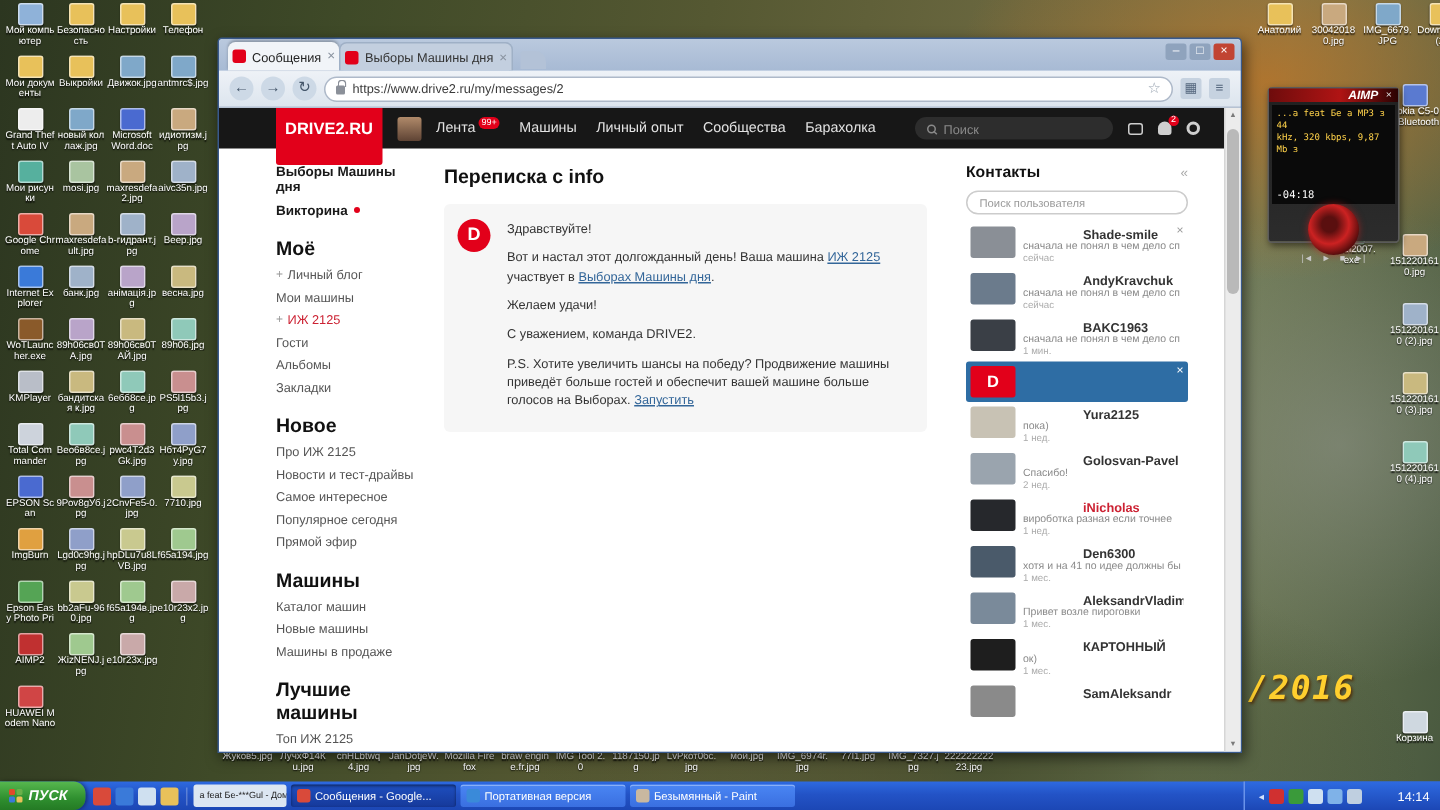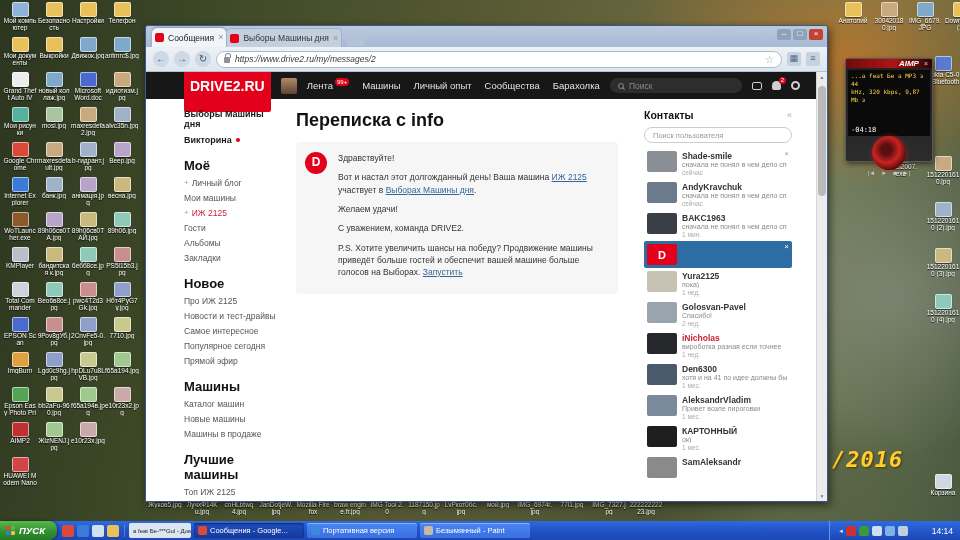--- a/index.html
+++ b/index.html
@@ -35,65 +35,65 @@
   .tab-close{color:#8a93a0;font-size:9px;line-height:9px;}
   .newtab{width:17px;height:12px;background:#b3c2d7;border-radius:2px 7px 0 0;margin-left:5px;margin-bottom:1px;}
   .win-controls{position:absolute;right:4px;top:3px;display:flex;gap:2px;}
   .win-controls span{width:14px;height:11px;font-size:8px;line-height:10px;text-align:center;background:#8fa3bd;color:#fff;border-radius:2px;}
   .win-controls .close{background:#c14433;}
   .toolbar{height:25px;background:linear-gradient(#eef2f7,#dde5ee);display:flex;align-items:center;gap:5px;padding:0 7px;border-bottom:1px solid #b6c2d2;}
   .navbtn{width:16px;height:16px;border-radius:50%;background:#cdd9e6;color:#44566a;font-size:10px;line-height:15px;text-align:center;}
   .omnibox{flex:1;height:17px;background:#fff;border:1px solid #aeb9c9;border-radius:9px;display:flex;align-items:center;padding:0 7px;font-size:8.5px;color:#3a3a3a;gap:5px;}
   .lock{width:6px;height:6px;background:#8b9099;border-radius:1px;position:relative;margin-top:2px;flex-shrink:0;}
   .lock::before{content:'';position:absolute;top:-4px;left:1px;width:4px;height:4px;border:1px solid #8b9099;border-bottom:none;border-radius:3px 3px 0 0;}
-  .url-text{white-space:nowrap;overflow:hidden;font-style:italic;}
+  .url-text{white-space:nowrap;overflow:hidden;}
   .star{margin-left:auto;color:#9aa5b2;font-size:10px;}
   .tb-ico{width:14px;height:14px;border-radius:2px;background:#c6d2e0;color:#55677e;font-size:9px;line-height:13px;text-align:center;}
   .viewport{flex:1;background:#fff;position:relative;overflow:hidden;display:flex;flex-direction:column;}
   .scrollbar{position:absolute;right:0;top:0;bottom:0;width:11px;background:#ececec;border-left:1px solid #d6d6d6;display:flex;flex-direction:column;z-index:3;}
   .scroll-arrow{height:10px;font-size:5px;text-align:center;color:#7a7a7a;line-height:10px;}
   .scroll-track{flex:1;position:relative;}
   .scroll-thumb{position:absolute;top:4px;left:1px;width:8px;height:110px;background:#b9b9b9;border-radius:4px;}
   
   .site-header{height:27px;background:#171717;display:flex;align-items:center;padding:0 16px 0 38px;gap:10px;margin-right:11px;}
-  .logo{background:#e2001a;color:#fff;font-weight:bold;font-size:14px;padding:18px 6px;border-radius:2px;}
+  .logo{background:#e2001a;color:#fff;font-weight:bold;font-size:11px;padding:18px 6px;border-radius:2px;}
   .hdr-avatar{width:16px;height:16px;border-radius:2px;background:linear-gradient(#b08a6a,#5e4334);}
   .site-nav{display:flex;gap:13px;align-items:center;}
   .nav-item{color:#e2e2e2;font-size:9.5px;display:flex;gap:2px;align-items:flex-start;white-space:nowrap;}
   .nav-badge{background:#e2001a;color:#fff;font-size:6px;padding:0 2px;border-radius:5px;line-height:8px;margin-top:-2px;}
   .hdr-search{margin-left:auto;width:132px;height:15px;border-radius:8px;background:#2d2d2d;display:flex;align-items:center;padding:0 8px;color:#8a8a8a;font-size:8.5px;gap:5px;}
   .mag{width:6px;height:6px;border:1px solid #8a8a8a;border-radius:50%;position:relative;flex-shrink:0;}
   .mag::after{content:'';position:absolute;width:3px;height:1px;background:#8a8a8a;transform:rotate(45deg);right:-2px;bottom:-1px;}
   .hdr-chat{width:10px;height:8px;border:1px solid #cfcfcf;border-radius:2px;}
   .hdr-bell{width:9px;height:9px;background:#cfcfcf;border-radius:50% 50% 2px 2px;position:relative;}
   .bell-badge{position:absolute;top:-4px;right:-5px;background:#e2001a;color:#fff;font-size:6px;line-height:7px;padding:0 2px;border-radius:4px;font-style:normal;}
   .hdr-gear{width:9px;height:9px;border:2px solid #cfcfcf;border-radius:50%;}
   .site-body{flex:1;display:flex;padding:10px 24px 0 38px;gap:18px;margin-right:11px;overflow:hidden;}
   .sidebar{width:94px;flex-shrink:0;font-size:8.5px;color:#444;}
   .sb-top{font-weight:bold;color:#1a1a1a;font-size:9px;margin-bottom:6px;display:flex;gap:4px;align-items:center;}
   .dot{width:4px;height:4px;border-radius:50%;background:#e2001a;flex-shrink:0;}
   .sb-title{font-weight:bold;color:#111;font-size:13px;margin:13px 0 5px;}
   .sb-link{margin:5px 0;color:#555;display:flex;gap:3px;align-items:center;}
   .sb-link.red{color:#cc2233;}
   .plus{color:#9a9a9a;font-size:8px;line-height:8px;}
   .main{flex:1;min-width:0;}
-  .page-title{font-size:18px;font-weight:bold;color:#111;margin:1px 0 11px;}
+  .page-title{font-size:13px;font-weight:bold;color:#111;margin:1px 0 11px;}
   .msg-card{background:#f6f6f6;border-radius:4px;padding:10px 14px 8px 42px;position:relative;max-width:322px;font-size:8.5px;color:#333;line-height:1.45;}
   .d-avatar{position:absolute;left:9px;top:10px;width:22px;height:22px;border-radius:50%;background:#e2001a;color:#fff;font-weight:bold;font-size:12px;display:flex;align-items:center;justify-content:center;}
   .msg-card p{margin-bottom:7px;}
   .msg-card a{color:#336699;text-decoration:underline;cursor:pointer;}
   .contacts{width:148px;flex-shrink:0;}
   .contacts-hdr{display:flex;justify-content:space-between;align-items:center;font-size:10.5px;font-weight:bold;color:#111;margin-bottom:6px;}
   .collapse{color:#aaa;font-size:9px;font-weight:normal;}
   .contacts-search{height:16px;border:1px solid #ccc;border-radius:9px;font-size:7.5px;color:#9a9a9a;display:flex;align-items:center;padding:0 8px;margin-bottom:5px;background:#fff;}
   .contact{display:flex;gap:5px;padding:3px 3px;align-items:flex-start;position:relative;border-radius:2px;}
   .c-avatar{width:30px;height:21px;border-radius:2px;flex-shrink:0;}
   .d-av{background:#e2001a !important;color:#fff;font-weight:bold;font-size:11px;display:flex;align-items:center;justify-content:center;}
   .c-mid{flex:1;min-width:0;}
-  .c-name{font-size:8.5px;font-weight:bold;color:#333;white-space:nowrap;overflow:hidden;}
+  .c-name{font-size:8.5px;font-weight:bold;color:#333;white-space:nowrap;overflow:hidden;margin-left:40px;}
   .c-name.red{color:#cc2233;}
   .c-status{font-size:7px;color:#8a8a8a;white-space:nowrap;overflow:hidden;text-overflow:ellipsis;}
   .c-time{font-size:6.5px;color:#ababab;margin-top:1px;}
   .contact.selected{background:#2e6da4;}
   .contact.selected .c-name,.contact.selected .c-status{color:#fff;}
   .contact.selected .c-time{color:#cfe0f2;}
   .c-close{position:absolute;right:3px;top:2px;font-size:8px;color:#9a9a9a;line-height:8px;}
   .contact.selected .c-close{color:#fff;}
   
   .aimp{position:absolute;left:845px;top:58px;width:88px;height:104px;z-index:4;background:linear-gradient(#202020,#2c2c2c);border:1px solid #5a5a5a;border-radius:3px;display:flex;flex-direction:column;box-shadow:1px 2px 5px rgba(0,0,0,.5);}

